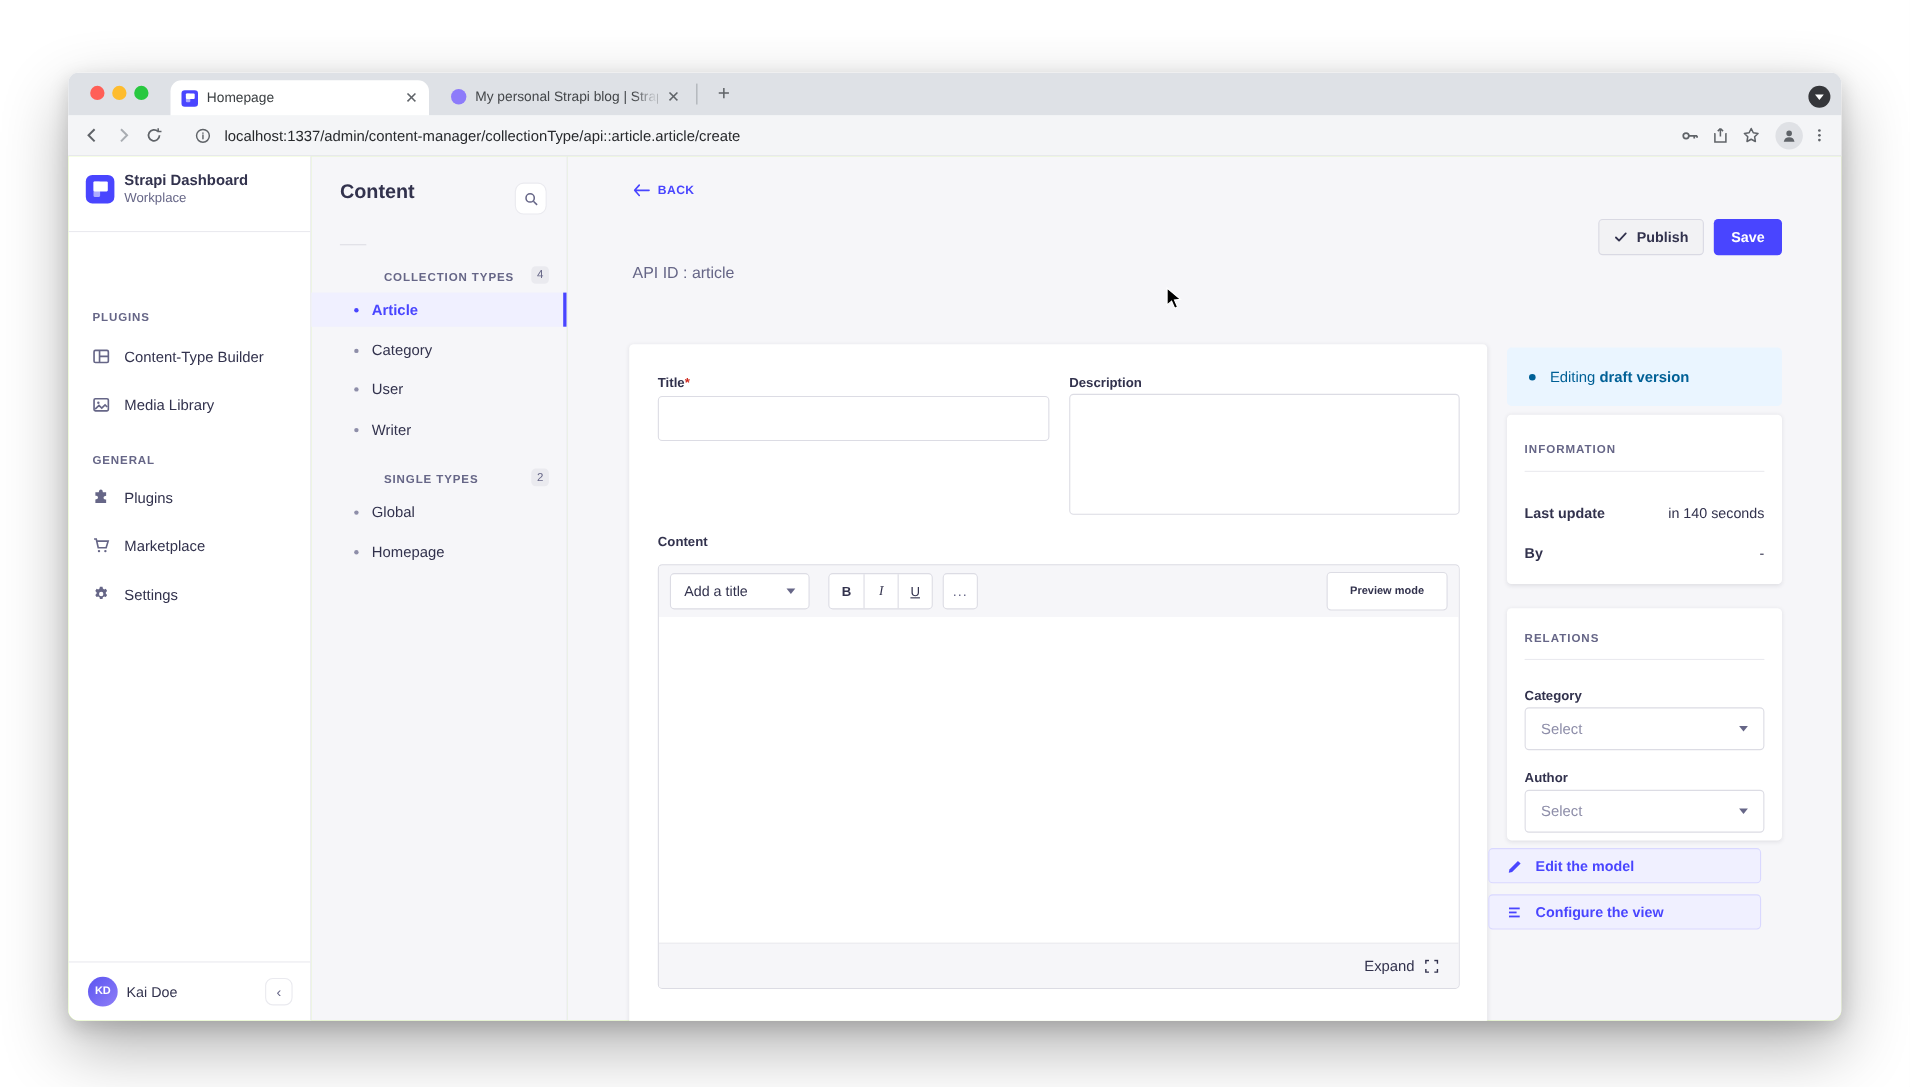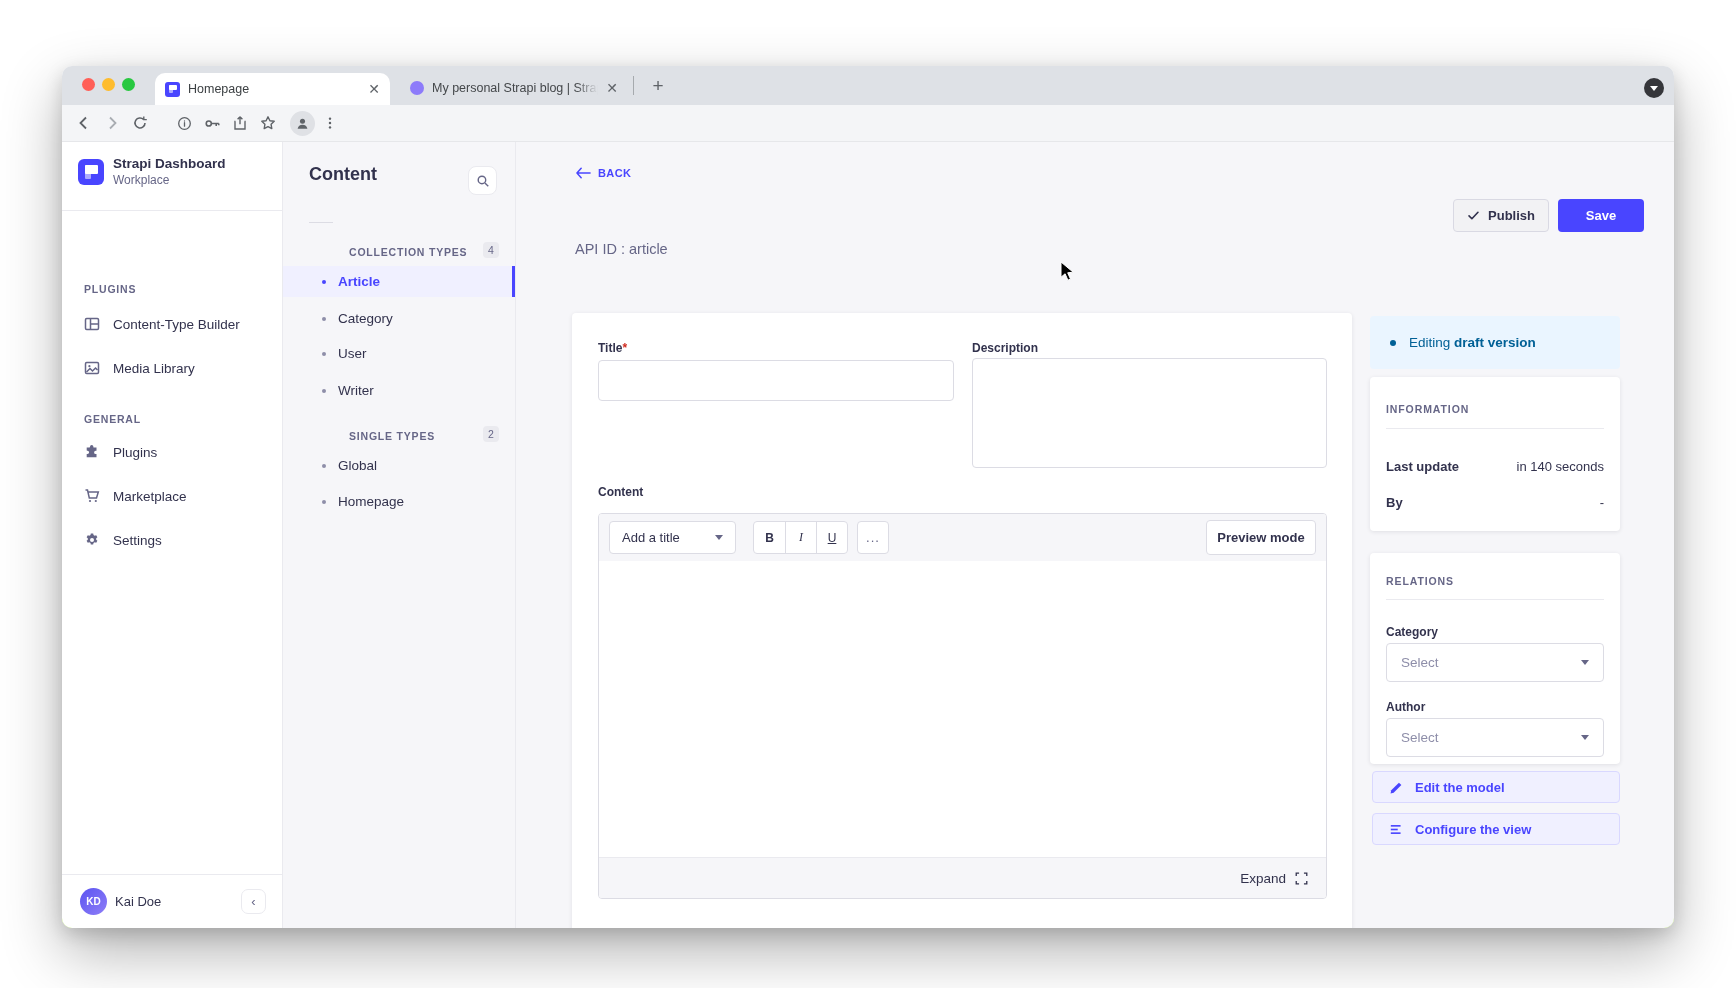--- a/index.html
+++ b/index.html
@@ -83,61 +83,61 @@
 
   
   .mn { position:absolute; left:454px; top:0; right:0; bottom:0; background:#f6f6f9; }
   .back { position:absolute; left:60px; top:25px; display:flex; align-items:center; gap:7px; color:#4945ff; }
   .back .txt { font-size:11px; font-weight:bold; letter-spacing:.4px; }
   .pg-title { position:absolute; left:58px; top:57px; font-size:30px; font-weight:bold; color:#32324d; }
   .pg-sub { position:absolute; left:59px; top:99px; font-size:14.5px; color:#666687; }
   .btn { display:flex; align-items:center; justify-content:center; gap:8px; border-radius:4px; font-size:13px; font-weight:bold; }
   .btn-publish { position:absolute; left:937px; top:57px; width:96px; height:33px; background:#f2f2f4;
     border:1px solid #d9d9e3; color:#32324d; }
-  .btn-save { position:absolute; left:1042px; top:57px; width:86px; height:33px; background:#4945ff; color:#fff; }
+  .btn-save { position:absolute; left:1042px; top:57px; width:62px; height:33px; background:#4945ff; color:#fff; }
 
   
   .card { position:absolute; left:56px; top:171px; width:780px; height:700px; background:#fff; border-radius:4px;
     box-shadow:0 1px 4px rgba(33,33,52,.10); }
   .f-label { position:absolute; font-size:12px; font-weight:bold; color:#32324d; }
   .req { color:#d02b20; }
   .input-box { position:absolute; background:#fff; border:1px solid #dcdce4; border-radius:4px; }
   .editor { position:absolute; left:26px; top:200px; width:729px; height:386px; border:1px solid #dcdce4; border-radius:4px;
     background:#fff; overflow:hidden; }
   .toolbar { position:absolute; left:0; top:0; right:0; height:47px; background:#f6f6f9; }
   .tb-select { position:absolute; left:10px; top:7px; width:127px; height:33px; background:#fff; border:1px solid #dcdce4;
     border-radius:4px; display:flex; align-items:center; justify-content:space-between; padding:0 12px; font-size:13px; color:#32324d; }
   .tb-group { position:absolute; left:154px; top:7px; height:33px; display:flex; background:#fff; border:1px solid #dcdce4; border-radius:4px; }
   .tb-cell { width:31px; display:flex; align-items:center; justify-content:center; font-size:12px; color:#32324d; }
   .tb-cell + .tb-cell { border-left:1px solid #dcdce4; }
   .tb-more { position:absolute; left:258px; top:7px; width:32px; height:33px; background:#fff; border:1px solid #dcdce4;
     border-radius:4px; display:flex; align-items:center; justify-content:center; color:#666687; font-size:13px; letter-spacing:1px; }
   .tb-preview { position:absolute; right:10px; top:6px; width:110px; height:35px; background:#fff; border:1px solid #dcdce4;
-    border-radius:4px; display:flex; align-items:center; justify-content:center; font-size:13px; font-weight:bold; color:#32324d; }
+    border-radius:4px; display:flex; align-items:center; justify-content:center; font-size:10px; font-weight:bold; color:#32324d; }
   .ed-body { position:absolute; left:0; top:47px; right:0; bottom:41px; background:#fff; }
   .ed-footer { position:absolute; left:0; right:0; bottom:0; height:41px; background:#f6f6f9; border-top:1px solid #eaeaef;
     display:flex; align-items:center; justify-content:flex-end; gap:9px; padding-right:18px; color:#32324d; font-size:13.5px; }
 
   
   .rp { position:absolute; left:854px; width:250px; }
   .banner { top:174px; height:53px; background:#eaf5ff; border-radius:4px; display:flex; align-items:center; gap:13px;
     padding:0 20px; color:#006096; font-size:13.5px; }
   .banner .dot { width:6px; height:6px; border-radius:50%; background:#006096; flex:none; }
   .pcard { background:#fff; border-radius:4px; box-shadow:0 1px 4px rgba(33,33,52,.10); }
   .info-card { top:235px; height:154px; }
   .rel-card  { top:411px; height:211px; }
   .p-head { position:absolute; left:16px; font-size:10.5px; font-weight:bold; letter-spacing:.9px; color:#666687; }
   .p-div { position:absolute; left:16px; right:16px; height:1px; background:#eaeaef; }
   .p-row { position:absolute; left:16px; right:16px; display:flex; justify-content:space-between; font-size:13px; color:#32324d; }
   .p-row .k { font-weight:bold; }
   .rel-label { position:absolute; left:16px; font-size:12px; font-weight:bold; color:#32324d; }
   .sel { position:absolute; left:16px; right:16px; height:39px; background:#fff; border:1px solid #dcdce4; border-radius:4px;
     display:flex; align-items:center; justify-content:space-between; padding:0 14px; font-size:13.5px; color:#8e8ea9; }
   .caret { width:0; height:0; border-left:4px solid transparent; border-right:4px solid transparent; border-top:5px solid #666687; }
-  .action-btn { position:absolute; left:856px; width:248px; height:32px; background:#f0f0ff; border:1px solid #d9d8ff;
+  .action-btn { position:absolute; left:837px; width:248px; height:32px; background:#f0f0ff; border:1px solid #d9d8ff;
     border-radius:4px; display:flex; align-items:center; gap:12px; padding:0 17px; color:#4945ff; font-size:13px; font-weight:bold; }
 
   .cursor { position:absolute; left:544px; top:119px; pointer-events:none; }
   svg { display:block; }
 </style>
 </head>
 <body>
 
 <div class="window">
 
@@ -184,20 +184,21 @@
           <path d="M13 8a5 5 0 1 1-1.4-3.5"></path>
           <path d="M11.8 1.6v3h3" stroke-width="1.4"></path>
         </svg>
     </span>
     <span class="nav-ic" style="margin-left:16px">
       <svg width="15" height="15" viewBox="0 0 16 16" fill="none" stroke="#5f6368" stroke-width="1.4">
           <circle cx="8" cy="8" r="6.2"></circle>
           <path d="M8 7.2v3.6M8 5.2v.2" stroke-linecap="round"></path>
         </svg>
     </span>
+    <span class="url-text">localhost:1337/admin/content-manager/collectionType/api::article.article/create</span>
 
     <span class="nav-ic">
       <svg width="17" height="17" viewBox="0 0 16 16" fill="none" stroke="#5f6368" stroke-width="1.5">
           <circle cx="4.5" cy="8" r="2.4"></circle>
           <path d="M6.9 8h7M11.5 8v2.3M13.9 8v1.7"></path>
         </svg>
     </span>
     <span class="nav-ic">
       <svg width="16" height="16" viewBox="0 0 16 16" fill="none" stroke="#5f6368" stroke-width="1.4">
           <path d="M8 1.8v7.4M8 1.8L5.6 4.2M8 1.8l2.4 2.4"></path>

